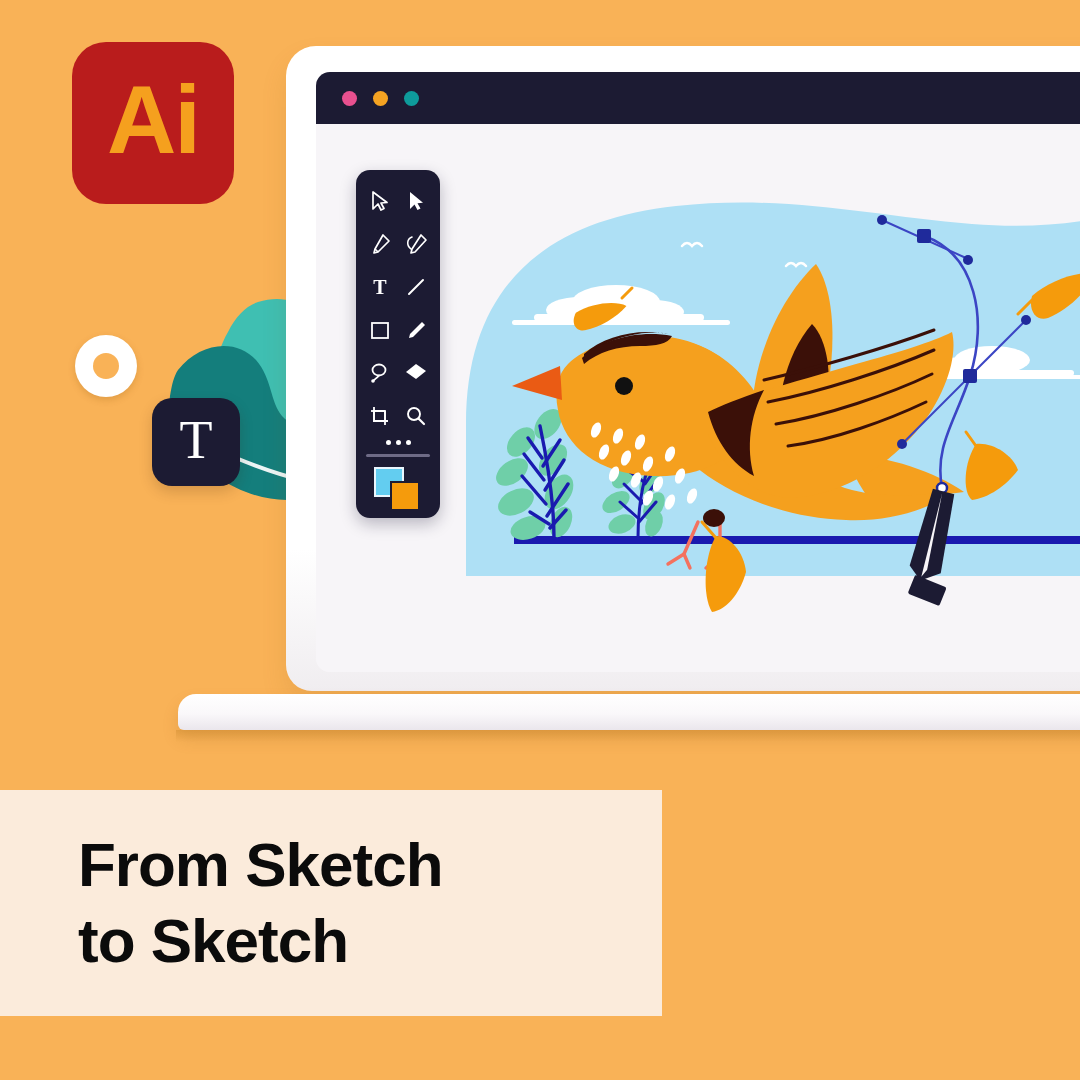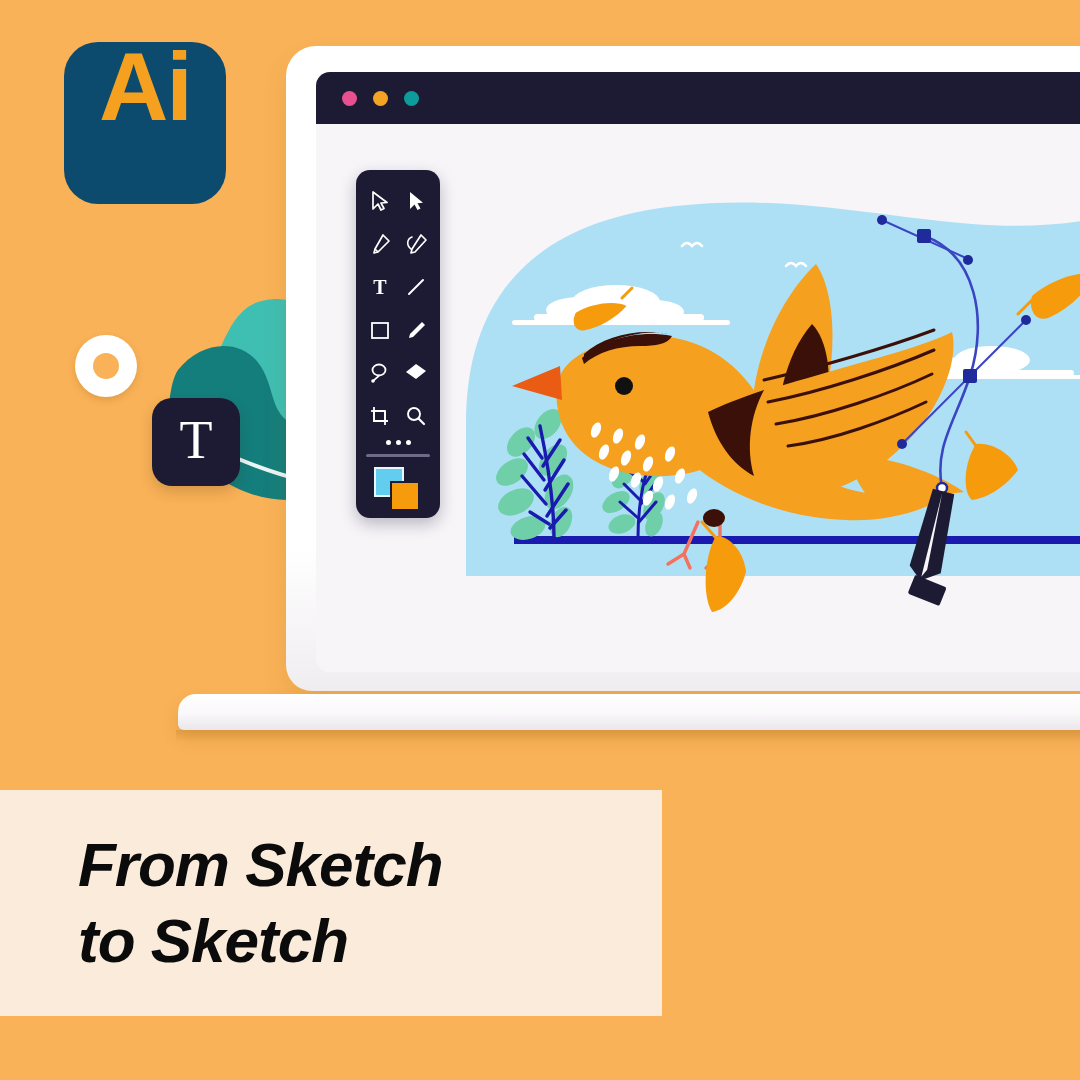--- a/index.html
+++ b/index.html
@@ -7,23 +7,23 @@
   body{
     font-family:"Liberation Sans", sans-serif;
     background:#F9B257;
     position:relative;
     overflow:hidden;
   }
   .stage{ position:absolute; inset:0; }
 
   
   .ai-logo{
-    position:absolute; left:64px; top:42px; width:162px; height:162px;
-    background:#0c4a6e; border-radius:34px;
-    display:flex; align-items:flex-start; justify-content:center;
+    position:absolute; left:72px; top:42px; width:162px; height:162px;
+    background:#b91c1c; border-radius:34px;
+    display:flex; align-items:center; justify-content:center;
   }
   .ai-logo-text{
     color:#F5A01E; font-size:96px; font-weight:700; letter-spacing:-2px;
     line-height:1; user-select:none; transform:translateY(-3px);
   }
 
   
   .ring{
     position:absolute; left:75px; top:335px; width:62px; height:62px;
     border-radius:50%; background:#fff;
@@ -107,21 +107,20 @@
     position:absolute; left:34px; top:18px; width:30px; height:30px;
     background:#F59B0C; border:2px solid #1C1B33;
   }
 
   
   .caption{
     position:absolute; left:0; top:790px; width:662px; height:226px;
     background:#FBEBDB;
     display:flex; flex-direction:column; justify-content:center;
     padding-left:78px;
-    font-style:italic;
   }
   .caption-line{
     color:#0B0B0B; font-size:62px; font-weight:700; line-height:1.22;
     letter-spacing:-1px; white-space:nowrap;
   }
 </style>
 </head>
 <body style="background: rgb(249, 178, 87);">
 
 <div class="stage">

